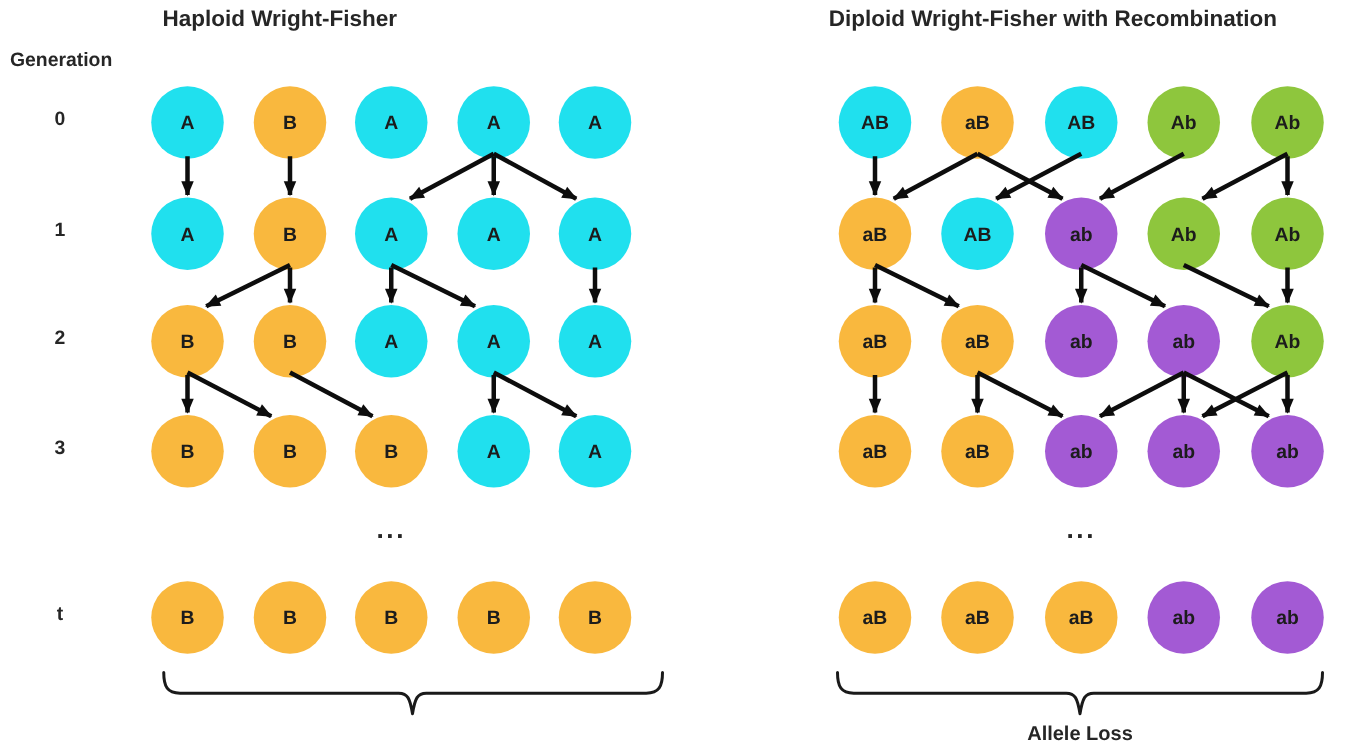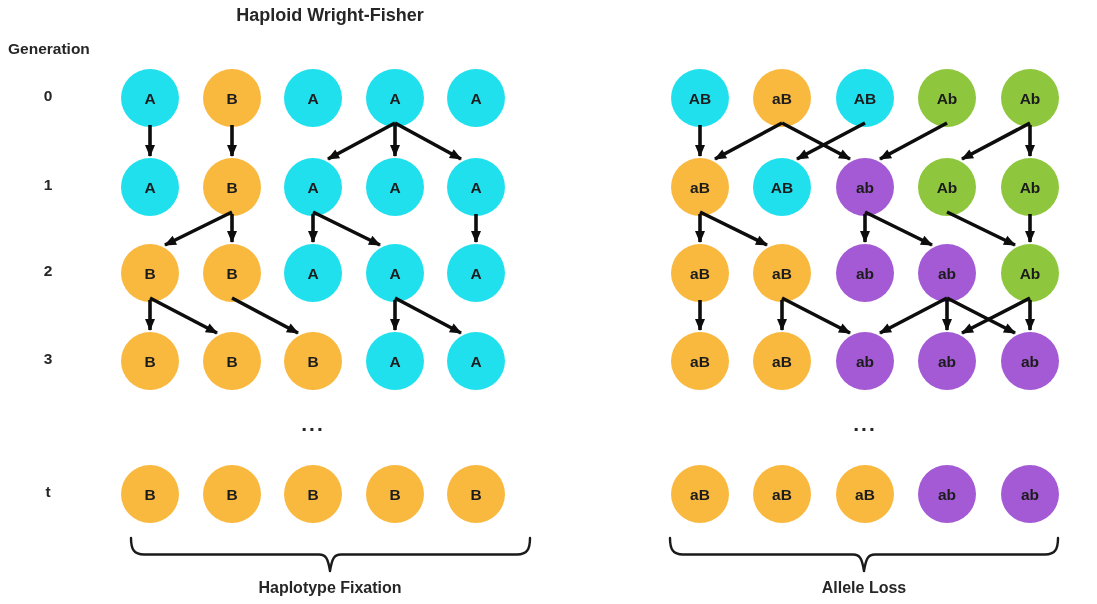--- a/index.html
+++ b/index.html
@@ -1,20 +1,20 @@
 <!DOCTYPE html>
 <html><head>
 <meta charset="utf-8">
 <style>
   html,body{margin:0;padding:0;background:#ffffff;}
   body{width:1097px;height:604px;position:relative;font-family:"Liberation Sans",sans-serif;}
   .stage{position:absolute;left:0;top:0;width:1097px;height:604px;overflow:hidden;}
   #diagram-svg{position:absolute;left:0;top:0;}
   .txt{position:absolute;font-weight:700;color:#262626;white-space:nowrap;}
-  .panel-title{font-size:18px;text-align:center;width:400px;top:5px;}
+  .panel-title{font-size:18px;width:400px;top:5px;}
   #title-left{left:130px;}
   #title-right{left:663px;}
   .gen-label{left:8px;top:40px;font-size:15.5px;}
   .row-label{left:26px;width:44px;text-align:center;font-size:15.5px;}
   .rl0{top:87px;}.rl1{top:176px;}.rl2{top:262px;}.rl3{top:350px;}.rl4{top:483px;}
   .ellipsis{font-size:21px;letter-spacing:2px;width:80px;text-align:center;top:412px;}
   #ellipsis-left{left:273px;}
   #ellipsis-right{left:825px;}
   .brace-label{font-size:16px;width:300px;text-align:center;top:579px;}
   #brace-label-left{left:180px;}
@@ -168,27 +168,27 @@
         <line x1="947" y1="298" x2="880" y2="333" stroke="#0D0D0D" stroke-width="3.6" marker-end="url(#ah)"></line>
         <line x1="947" y1="300" x2="947" y2="330" stroke="#0D0D0D" stroke-width="3.6" marker-end="url(#ah)"></line>
         <line x1="1030" y1="298" x2="962" y2="333" stroke="#0D0D0D" stroke-width="3.6" marker-end="url(#ah)"></line>
         <line x1="947" y1="298" x2="1015" y2="333" stroke="#0D0D0D" stroke-width="3.6" marker-end="url(#ah)"></line>
         <line x1="1030" y1="300" x2="1030" y2="330" stroke="#0D0D0D" stroke-width="3.6" marker-end="url(#ah)"></line>
         <path d="M670,538 C670,549.5 673,554.5 683,554.5 L853,554.5 C860,554.5 862,558.5 864,571 C866,558.5 868,554.5 875,554.5 L1045,554.5 C1055,554.5 1058,549.5 1058,538" fill="none" stroke="#1a1a1a" stroke-width="2.4" stroke-linecap="round" stroke-linejoin="round"></path>
       </g>
     </svg>
 
   <div class="txt panel-title" id="title-left">Haploid Wright-Fisher</div>
+  <div class="txt panel-title" id="title-right">Diploid Wright-Fisher with Recombination</div>
 
   <div class="txt gen-label">Generation</div>
 
   <div class="txt row-label rl0">0</div>
   <div class="txt row-label rl1">1</div>
   <div class="txt row-label rl2">2</div>
   <div class="txt row-label rl3">3</div>
   <div class="txt row-label rl4">t</div>
 
   <div class="txt ellipsis" id="ellipsis-left">...</div>
   <div class="txt ellipsis" id="ellipsis-right">...</div>
 
-  <div class="txt brace-label" id="brace-label-left">Haplotype Fixation</div>
   <div class="txt brace-label" id="brace-label-right">Allele Loss</div>
 </div>
 
 </body></html>

